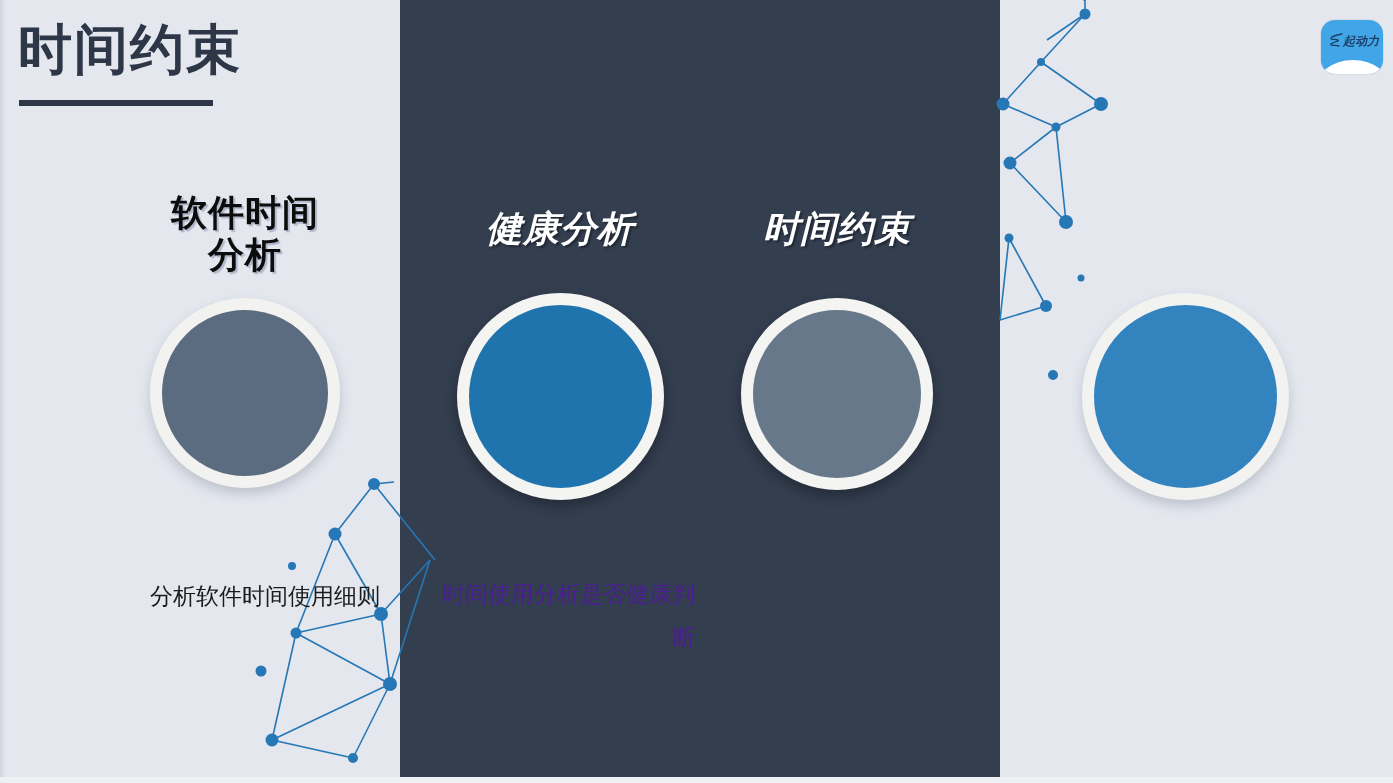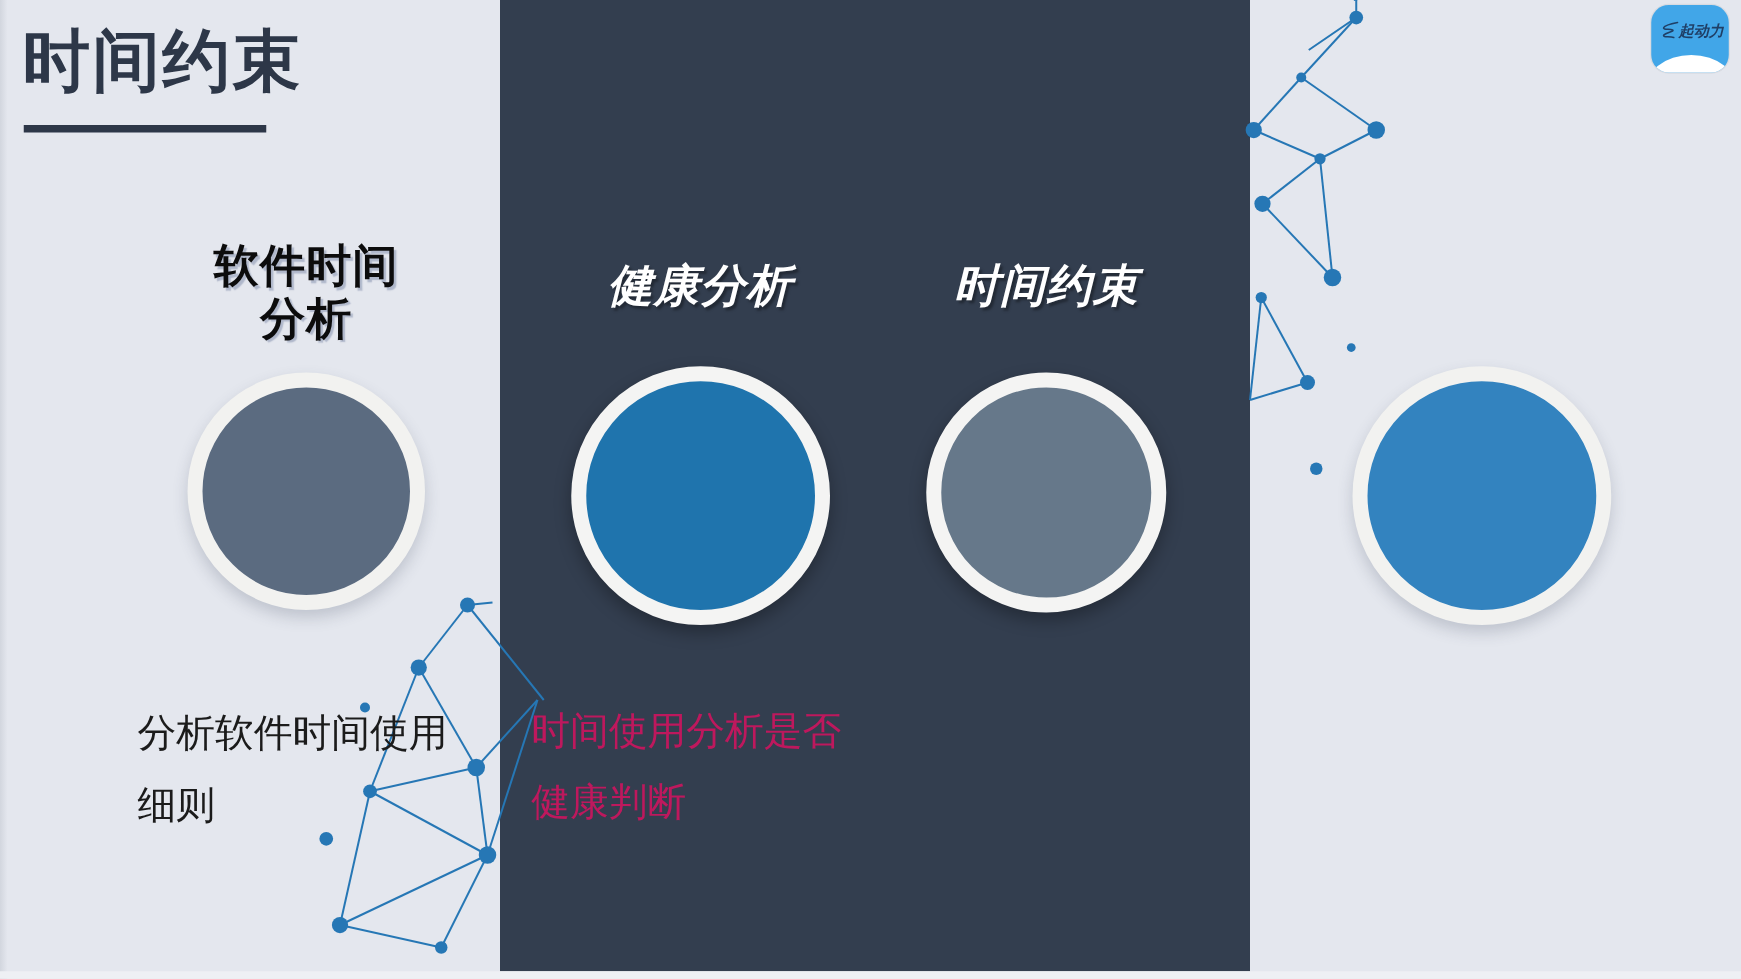--- a/index.html
+++ b/index.html
@@ -63,21 +63,21 @@
     left: 19px;
     top: 100px;
     width: 194px;
     height: 6px;
     background: #2d3748;
   }
   
   .logo {
     position: absolute;
     right: 10px;
-    top: 4px;
+    top: 20px;
     width: 62px;
     height: 54px;
     border-radius: 14px;
     background: #41a6e8;
     overflow: hidden;
     box-shadow: 0 0 0 1px rgba(0,0,0,0.05);
   }
   .logo-cloud {
     position: absolute;
     left: -6px;
@@ -147,26 +147,27 @@
     box-shadow: 0 6px 12px rgba(60,70,90,0.22);
   }
   .bubble.ring-white {
     border: 12px solid #f4f4f3;
     box-shadow: 0 6px 14px rgba(0,0,0,0.30);
   }
   .caption {
     position: absolute;
     left: 20px;
     width: 270px;
-    text-align: left;
-    font-size: 31px;
+    text-align: right;
+    font-size: 23px;
     line-height: 1.85;
+    margin-top: 17px;
   }
   .caption.dark-text { color: #1b1b1b; }
-  .caption.light-text { color: #be185d; }
+  .caption.light-text { color: #4c1d95; }
 </style>
 </head>
 <body>
 
 <div id="slide">
 
   <div class="bg-light"></div>
   <div class="panel-dark"></div>
   <div class="edge-left"></div>
   <div class="bottom-strip"></div>

